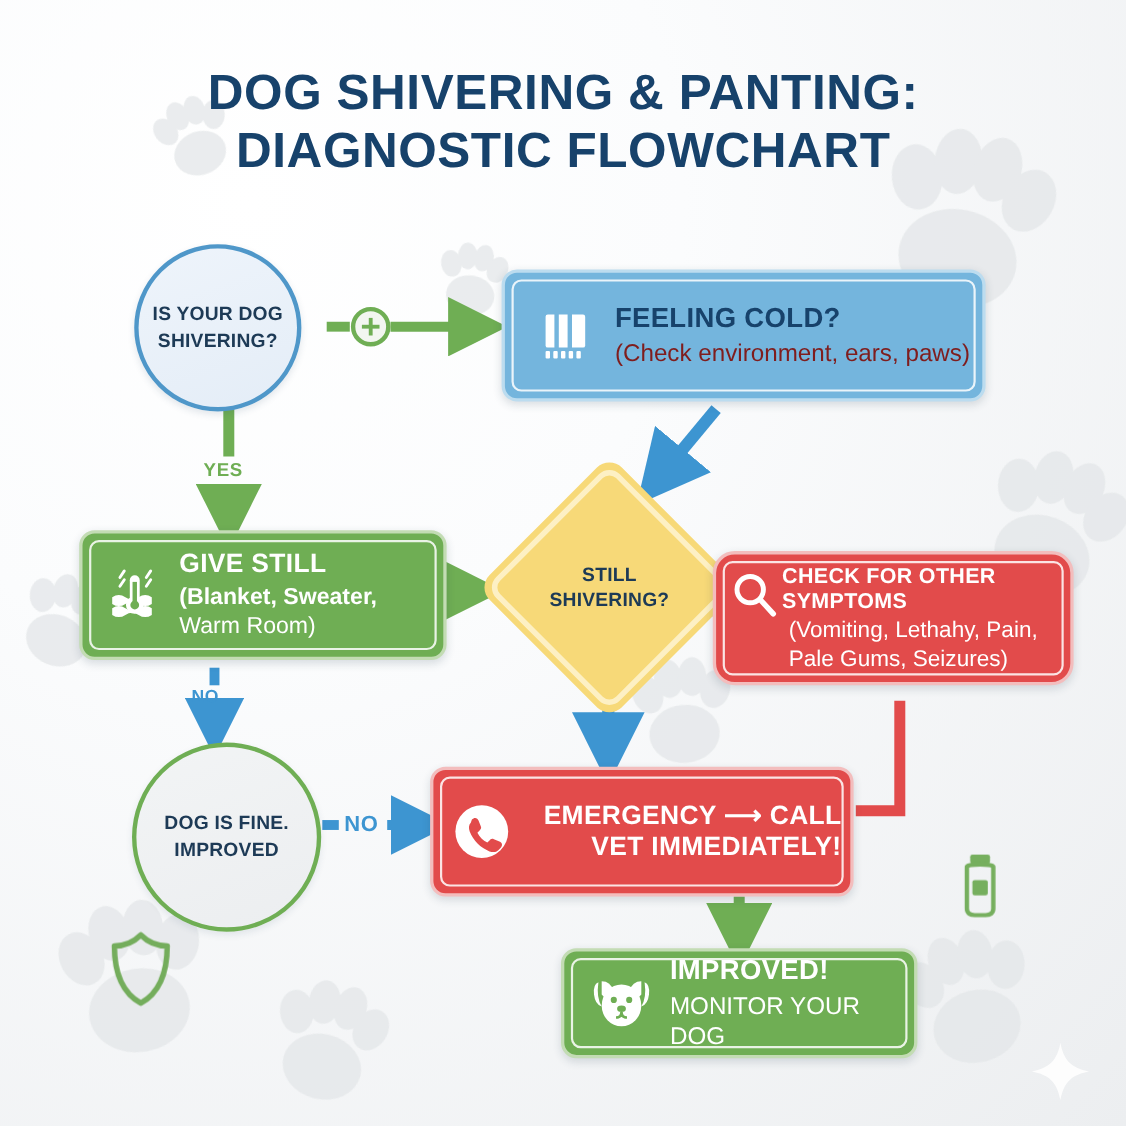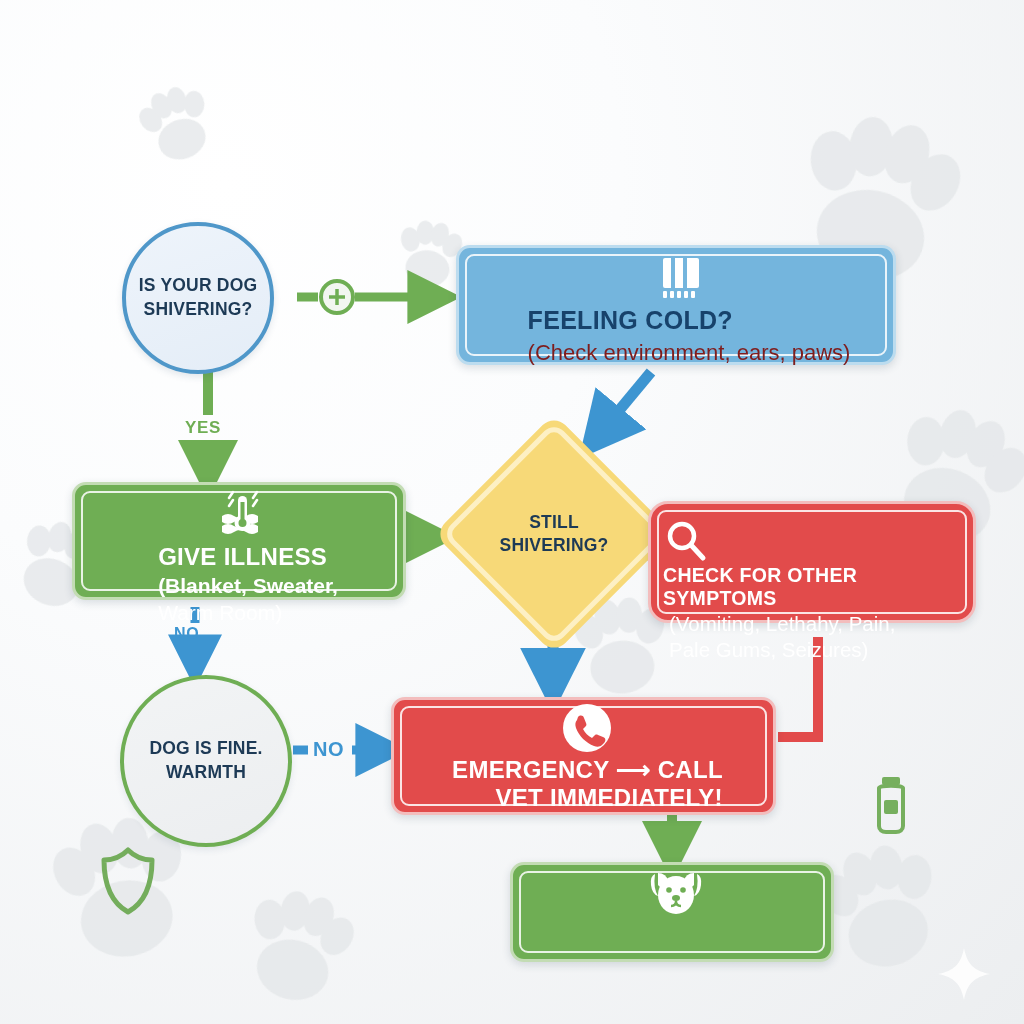--- a/index.html
+++ b/index.html
@@ -71,21 +71,20 @@
     box-shadow: 0 3px 7px rgba(40,70,100,.10);
   }
 
   .box-node {
     border-radius: 14px;
     display: flex;
     align-items: center;
     box-shadow: 0 3px 8px rgba(40,60,80,.16);
     position: absolute;
     box-sizing: border-box;
-    flex-direction: column;
   }
   .box-node .inner-rule {
     position: absolute;
     inset: 6px;
     border: 2px solid rgba(255,255,255,.85);
     border-radius: 9px;
     pointer-events: none;
   }
   .box-blue  { background: #74b5dd; border: 3px solid #bcdcef; }
   .box-green { background: #6fae54; border: 3px solid #c3dcb4; }
@@ -232,20 +231,24 @@
 
     <g>
       <path d="M818 637 L818 737 L778 737" fill="none" stroke="#e24b4b" stroke-width="10"></path>
     </g>
 
     <g>
       <line x1="672" y1="815" x2="672" y2="855" stroke="#6fae54" stroke-width="10" marker-end="url(#ah-green)"></line>
     </g>
   </svg>
 
+  <div class="title-wrap">
+    <div class="title-line l1">DOG SHIVERING &amp; PANTING:</div>
+    <div class="title-line l2">DIAGNOSTIC FLOWCHART</div>
+  </div>
 
   <div class="node circle-node circle-blue" style="left:122px; top:222px; width:152px; height:152px;">
     <div class="txt">IS YOUR DOG</div>
     <div class="txt">SHIVERING?</div>
   </div>
 
   <div class="box-node box-blue" style="left:456px; top:245px; width:440px; height:120px; padding-left:26px;">
     <div class="inner-rule"></div>
     <div class="icon-slot" style="width:58px;height:58px;margin-right:16px;">
       <svg width="48" height="48" viewBox="0 0 48 48">
@@ -277,21 +280,21 @@
           <rect x="22" y="8" width="9" height="26" rx="4.5"></rect>
           <circle cx="26.5" cy="35" r="8"></circle>
           <path d="M13 10 l4 -6 M13 18 l4 -6" stroke="#ffffff" stroke-width="2.6" fill="none" stroke-linecap="round"></path>
           <path d="M37 10 l4 -6 M37 18 l4 -6" stroke="#ffffff" stroke-width="2.6" fill="none" stroke-linecap="round"></path>
         </g>
         <circle cx="26.5" cy="35" r="4" fill="#6fae54"></circle>
         <rect x="24.5" y="14" width="4" height="18" fill="#6fae54"></rect>
       </svg>
     </div>
     <div class="box-text">
-      <div class="box-head" style="font-size:24px;color:#ffffff;">GIVE ILLNESS</div>
+      <div class="box-head" style="font-size:24px;color:#ffffff;">GIVE STILL</div>
       <div class="box-sub" style="font-size:21px;color:#ffffff;margin-top:2px;font-weight:bold;">(Blanket, Sweater,</div>
       <div class="box-sub" style="font-size:21px;color:#ffffff;">Warm Room)</div>
     </div>
   </div>
 
   <div class="diamond-wrap" style="left:435px; top:415px; width:238px; height:238px;">
     <svg width="238" height="238" viewBox="0 0 238 238">
       <g transform="translate(119,119) rotate(45)">
         <rect x="-85" y="-85" width="170" height="170" rx="16" fill="#f7d978"></rect>
         <rect x="-77" y="-77" width="154" height="154" rx="11" fill="none" stroke="#fdf0c4" stroke-width="5"></rect>
@@ -313,21 +316,21 @@
     </div>
     <div class="box-text">
       <div class="box-head" style="font-size:19.5px;color:#ffffff;">CHECK FOR OTHER SYMPTOMS</div>
       <div class="box-sub" style="font-size:20.5px;color:#ffffff;margin-top:1px;margin-left:6px;">(Vomiting, Lethahy, Pain,</div>
       <div class="box-sub" style="font-size:20.5px;color:#ffffff;margin-left:6px;">Pale Gums, Seizures)</div>
     </div>
   </div>
 
   <div class="node circle-node circle-green" style="left:120px; top:675px; width:172px; height:172px;">
     <div class="txt">DOG IS FINE.</div>
-    <div class="txt">WARMTH</div>
+    <div class="txt">IMPROVED</div>
   </div>
 
   <div class="box-node box-red" style="left:391px; top:697px; width:385px; height:118px; padding-left:16px;">
     <div class="inner-rule"></div>
     <div class="icon-slot" style="width:56px;height:56px;margin-right:10px;">
       <svg width="54" height="54" viewBox="0 0 54 54">
         <circle cx="27" cy="27" r="24" fill="#ffffff"></circle>
         <path d="M18 16 c2 -2 5 -2 6 1 l2 5 c1 2 0 3 -1 4 l-2 2 c2 4 5 7 9 9 l2 -2 c1 -1 2 -2 4 -1 l5 2 c3 1 3 4 1 6 l-2 2 c-2 2 -5 2 -8 1 c-8 -3 -15 -10 -18 -18 c-1 -3 -1 -6 1 -8 Z" fill="#e24b4b"></path>
       </svg>
     </div>
@@ -347,20 +350,24 @@
           <ellipse cx="27" cy="27" rx="18" ry="19"></ellipse>
           <path d="M9 5 q8 0 11 9 q-7 9 -11 3 Z"></path>
           <path d="M45 5 q-8 0 -11 9 q7 9 11 3 Z"></path>
         </g>
         <circle cx="20" cy="22" r="2.8" fill="#6fae54"></circle>
         <circle cx="34" cy="22" r="2.8" fill="#6fae54"></circle>
         <ellipse cx="27" cy="30" rx="4" ry="3" fill="#6fae54"></ellipse>
         <path d="M27 33 q0 5 -5 5 M27 33 q0 5 5 5" fill="none" stroke="#6fae54" stroke-width="2.4"></path>
       </svg>
     </div>
+    <div class="box-text">
+      <div class="box-head" style="font-size:25px;color:#ffffff;">IMPROVED!</div>
+      <div class="box-sub" style="font-size:22px;color:#ffffff;margin-top:3px;">MONITOR YOUR DOG</div>
+    </div>
   </div>
 
   <div class="edge-label lab-green" style="left:185px; top:418px;">YES</div>
 
   <div class="edge-label lab-blue" style="left:174px; top:625px; font-size:16px;">NO</div>
 
   <div class="edge-label lab-blue" style="left:313px; top:738px; font-size:20px;">NO</div>
 
 </div>
 

